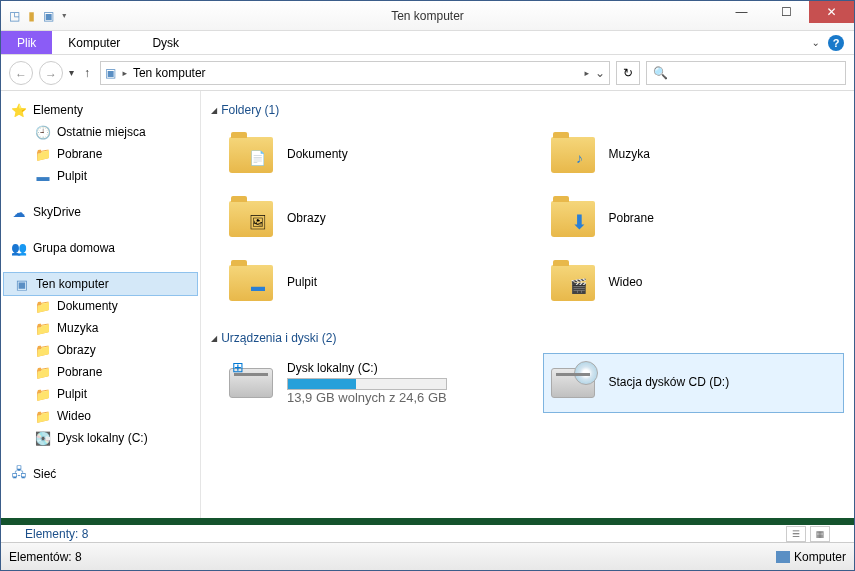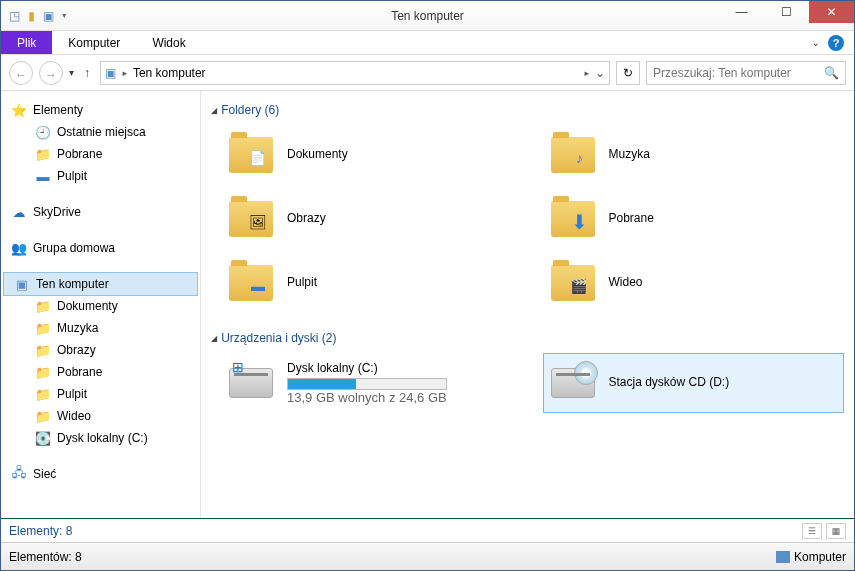--- a/index.html
+++ b/index.html
@@ -9,21 +9,21 @@
 .titlebar { height: 30px; background: linear-gradient(#fff, #f5f5f5); display: flex; align-items: center; position: relative; border-bottom: 1px solid #ddd; }
 .titlebar-icons { display: flex; gap: 8px; padding: 0 8px; align-items: center; }
 .titlebar-title { position: absolute; left: 50%; transform: translateX(-50%); color: #333; font-size: 12px; }
 .win-controls { position: absolute; right: 0; top: 0; display: flex; }
 .win-btn { width: 45px; height: 22px; display: flex; align-items: center; justify-content: center; cursor: pointer; }
 .win-btn.close { background: #c75050; color: #fff; }
 .win-btn.min, .win-btn.max { color: #333; }
 
 .ribbon-tabs { height: 24px; display: flex; align-items: stretch; border-bottom: 1px solid #ddd; background: #fff; }
 .ribbon-tab { padding: 0 16px; display: flex; align-items: center; cursor: pointer; font-size: 12px; }
-.ribbon-tab.file { background: #6d28d9; color: #fff; }
+.ribbon-tab.file { background: #8b5cf6; color: #fff; }
 .ribbon-help { margin-left: auto; display: flex; align-items: center; gap: 8px; padding-right: 10px; }
 .chev-down { color: #444; font-size: 10px; }
 .help-icon { width: 16px; height: 16px; background: #1979ca; border-radius: 50%; color: #fff; display: flex; align-items: center; justify-content: center; font-weight: bold; font-size: 11px; }
 
 .nav-bar { height: 36px; display: flex; align-items: center; padding: 0 8px; gap: 6px; border-bottom: 1px solid #ddd; }
 .nav-btn { width: 24px; height: 24px; border: 1px solid #ccc; border-radius: 50%; display: flex; align-items: center; justify-content: center; color: #888; cursor: pointer; font-size: 12px; }
 .nav-up { color: #333; padding: 0 4px; cursor: pointer; }
 .address-bar { flex: 1; height: 24px; border: 1px solid #ccc; display: flex; align-items: center; padding: 0 4px; gap: 6px; }
 .addr-text { flex: 1; }
 .addr-drop { color: #555; }
@@ -54,21 +54,21 @@
 .item-text { font-size: 12px; line-height: 1.3; }
 .item-sub { font-size: 13px; color: #666; }
 
 .drive-ico { width: 44px; height: 30px; background: linear-gradient(#e8e8e8, #c0c0c0); border-radius: 3px; position: relative; border: 1px solid #aaa; }
 .drive-ico::after { content: ''; position: absolute; top: 4px; left: 4px; right: 4px; height: 3px; background: #888; }
 .cd-disc { position: absolute; top: -8px; right: -4px; width: 24px; height: 24px; border-radius: 50%; background: radial-gradient(circle, #fff 20%, #d4e5f0 40%, #b8d8e8 70%, #ddd); border: 1px solid #aaa; }
 .win-flag { position: absolute; top: -10px; left: 2px; font-size: 14px; color: #0078d4; }
 .usage-bar { width: 160px; height: 12px; border: 1px solid #bbb; background: #f0f0f0; margin-top: 2px; position: relative; }
 .usage-fill { height: 100%; background: #26a0da; }
 
-.statusbar { height: 24px; border-top: 1px solid #14532d; display: flex; align-items: center; padding: 0 8px; font-size: 11px; color: #1b4f8a; }
+.statusbar { height: 24px; border-top: 7px solid #14532d; display: flex; align-items: center; padding: 0 24px; font-size: 11px; color: #1b4f8a; }
 .statusbar-right { margin-left: auto; display: flex; gap: 4px; }
 .view-btn { width: 20px; height: 16px; border: 1px solid #ccc; cursor: pointer; display: flex; align-items: center; justify-content: center; font-size: 9px; color: #666; }
 
 .taskbar { height: 28px; background: linear-gradient(#f8f8f8, #e8e8e8); border-top: 1px solid #ccc; display: flex; align-items: center; padding: 0 8px; font-size: 11px; }
 .taskbar-right { margin-left: auto; display: flex; align-items: center; gap: 4px; }
 .pc-mini { width: 14px; height: 12px; background: #5a8fc4; display: inline-block; }
 </style>
 </head>
 <body>
 
@@ -85,42 +85,41 @@
     <div class="win-controls">
       <div class="win-btn min">—</div>
       <div class="win-btn max">☐</div>
       <div class="win-btn close">✕</div>
     </div>
   </div>
 
   <div class="ribbon-tabs">
     <div class="ribbon-tab file">Plik</div>
     <div class="ribbon-tab">Komputer</div>
-    <div class="ribbon-tab">Widok</div>
+    <div class="ribbon-tab">Dysk</div>
     <div class="ribbon-help">
       <span class="chev-down">⌄</span>
       <div class="help-icon">?</div>
     </div>
   </div>
 
   <div class="nav-bar">
     <div class="nav-btn">←</div>
     <div class="nav-btn">→</div>
     <span class="chev-down">▾</span>
     <span class="nav-up">↑</span>
     <div class="address-bar">
       <span style="color:#5a8fc4">▣</span>
       <span style="font-size:9px;color:#555">▸</span>
       <span class="addr-text">Ten komputer</span>
       <span style="font-size:9px;color:#555">▸</span>
       <span class="addr-drop">⌄</span>
     </div>
     <div class="refresh-btn">↻</div>
     <div class="search-box">
-      <input placeholder="Przeszukaj: Ten komputer" style="">
       <span class="search-ico">🔍</span>
     </div>
   </div>
 
   <div class="body-area">
     <div class="sidebar">
       <div class="side-group">
         <div class="side-item head">
             <span class="side-ico">⭐</span>
             <span>Elementy</span>
@@ -188,21 +187,21 @@
         <div class="side-item head">
             <span class="side-ico" style="color:#3a7fc4">🖧</span>
             <span>Sieć</span>
           </div>
       </div>
     </div>
 
     <div class="content">
       <div class="section-head">
         <span class="tri">◢</span>
-        <span>Foldery (6)</span>
+        <span>Foldery (1)</span>
       </div>
       <div class="grid">
         <div class="item">
             <div class="big-ico">
               <div class="folder-ico">
                 <div class="folder-inner">📄</div>
               </div>
             </div>
             <div class="item-text">Dokumenty</div>
           </div>

